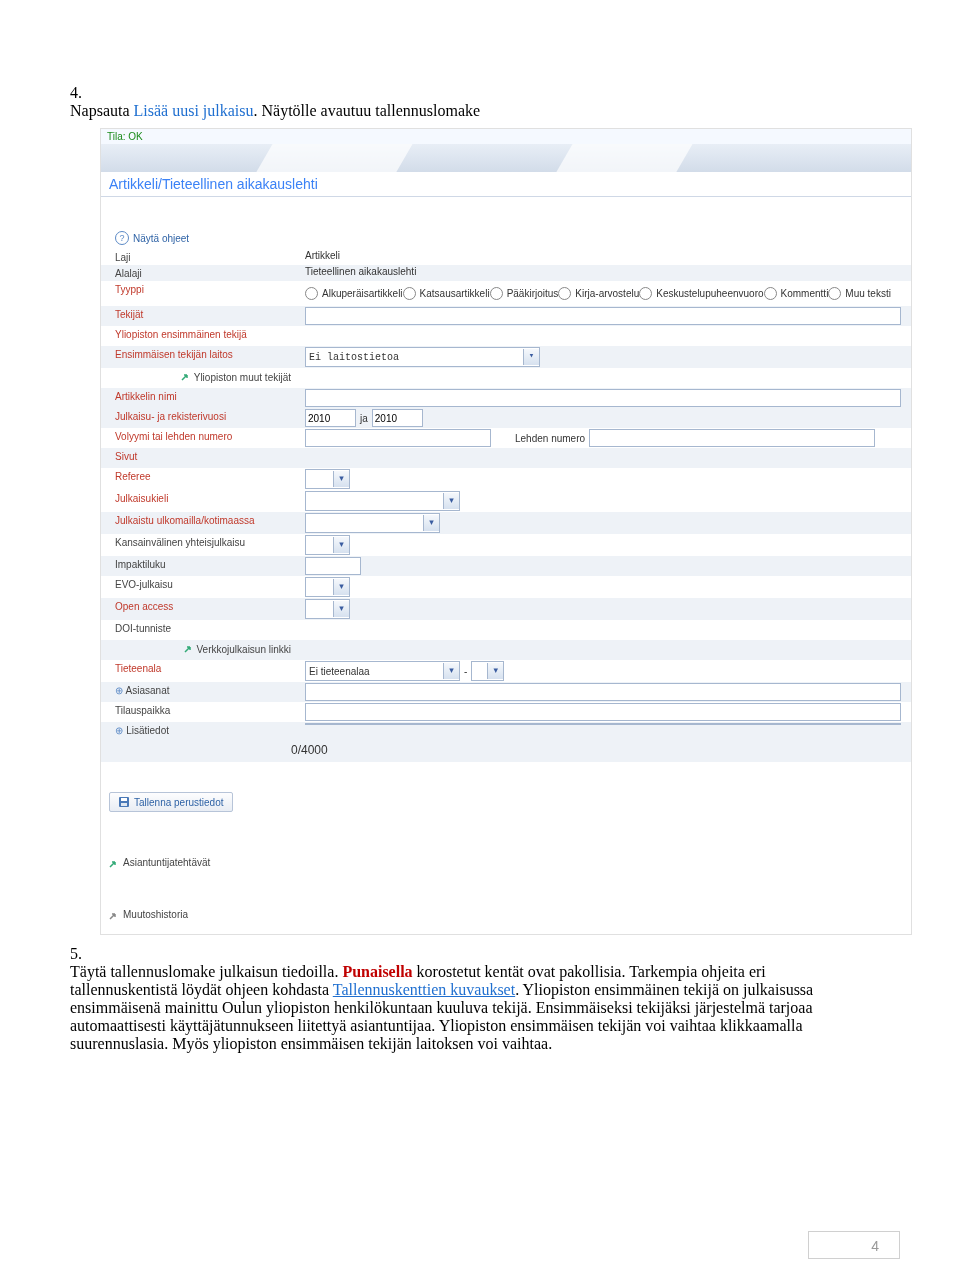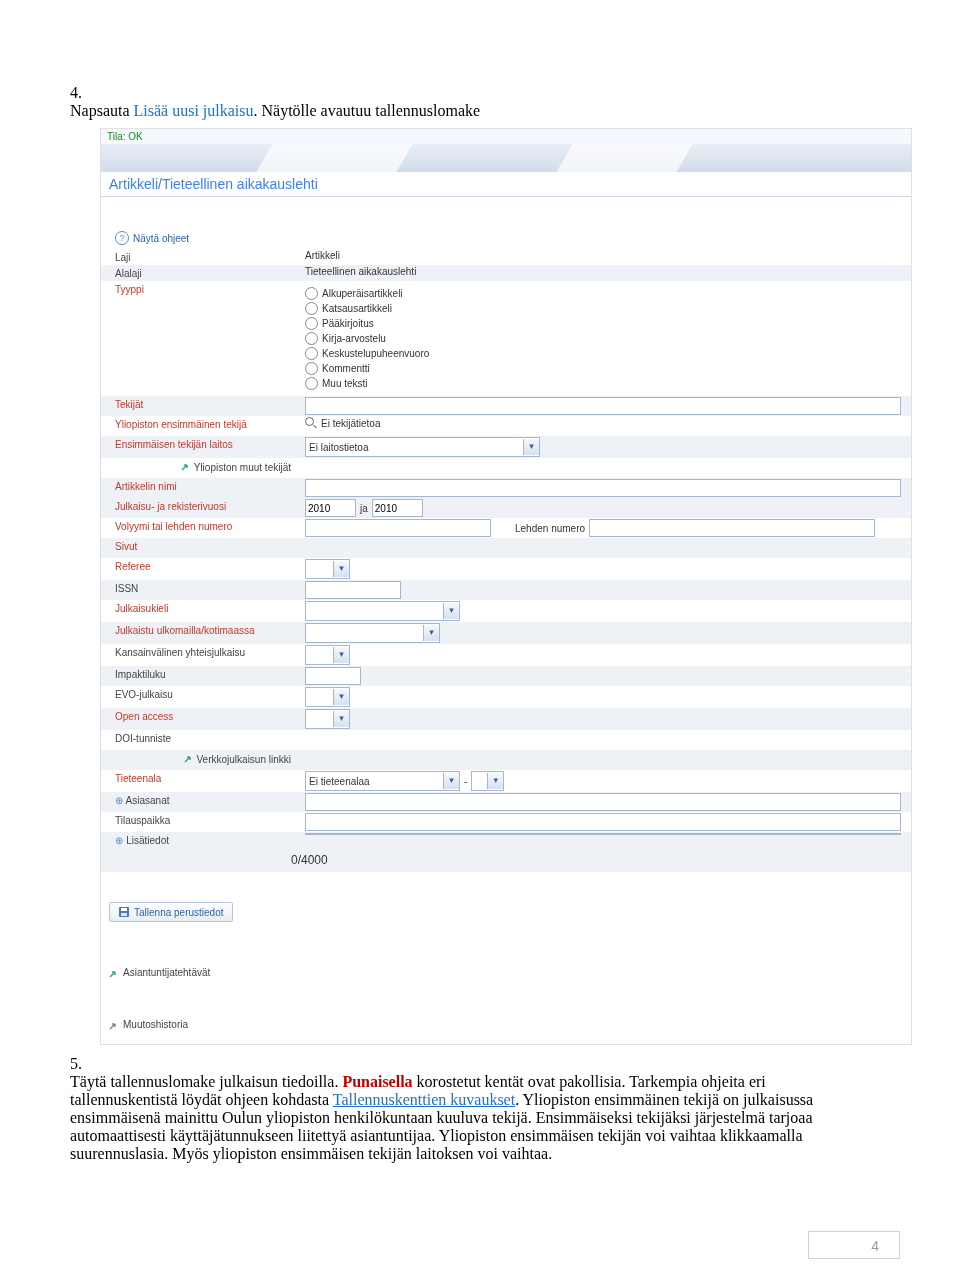--- a/index.html
+++ b/index.html
@@ -77,21 +77,21 @@
       <div class="val">Artikkeli</div>
     </div>
     <div class="row alt article-row">
       <div class="lab">Alalaji</div>
       <div class="val">Tieteellinen aikakauslehti</div>
     </div>
 
     <div class="row" style="align-items:flex-start;">
       <div class="lab req">Tyyppi</div>
       <div class="val radio-list">
-        <div style="display:flex; flex-direction:column;">
+        <div style="display:flex; flex-direction:row;">
           <div class="radio-item">
               <span class="radio-circle"></span>
               <span>Alkuperäisartikkeli</span>
             </div>
           <div class="radio-item">
               <span class="radio-circle"></span>
               <span>Katsausartikkeli</span>
             </div>
           <div class="radio-item">
               <span class="radio-circle"></span>
@@ -119,30 +119,26 @@
 
     <div class="row alt">
       <div class="lab req">Tekijät</div>
       <div class="val">
           <input class="txt-in w-full" style="">
         </div>
     </div>
 
     <div class="row">
       <div class="lab req">Yliopiston ensimmäinen tekijä</div>
-      <div class="val">
-        <span class="mag-icon"></span>
-        <span>Ei tekijätietoa</span>
-      </div>
     </div>
 
     <div class="row alt">
       <div class="lab req">Ensimmäisen tekijän laitos</div>
       <div class="val">
-        <div class="select" style="width:230px;">
+        <div class="select" style="width:230px;font-family:Liberation Mono, monospace;">
           <span>Ei laitostietoa</span>
           <span class="sel-arrow">▾</span>
         </div>
       </div>
     </div>
 
     <div class="row">
       <div class="lab indent-right" style="text-align:right; width:190px; padding-left:0; padding-right:10px;">
         <span class="arrow-icon">
           <svg viewBox="0 0 10 10">
@@ -187,26 +183,20 @@
 
     <div class="row">
       <div class="lab req">Referee</div>
       <div class="val">
           <div class="select" style="width:40px;">
             <span class="sel-arrow">▾</span>
           </div>
         </div>
     </div>
 
-    <div class="row alt">
-      <div class="lab">ISSN</div>
-      <div class="val">
-          <input class="txt-in" style="width: 90px;">
-        </div>
-    </div>
 
     <div class="row">
       <div class="lab req">Julkaisukieli</div>
       <div class="val">
           <div class="select" style="width:150px;">
             <span></span>
             <span class="sel-arrow">▾</span>
           </div>
         </div>
     </div>

